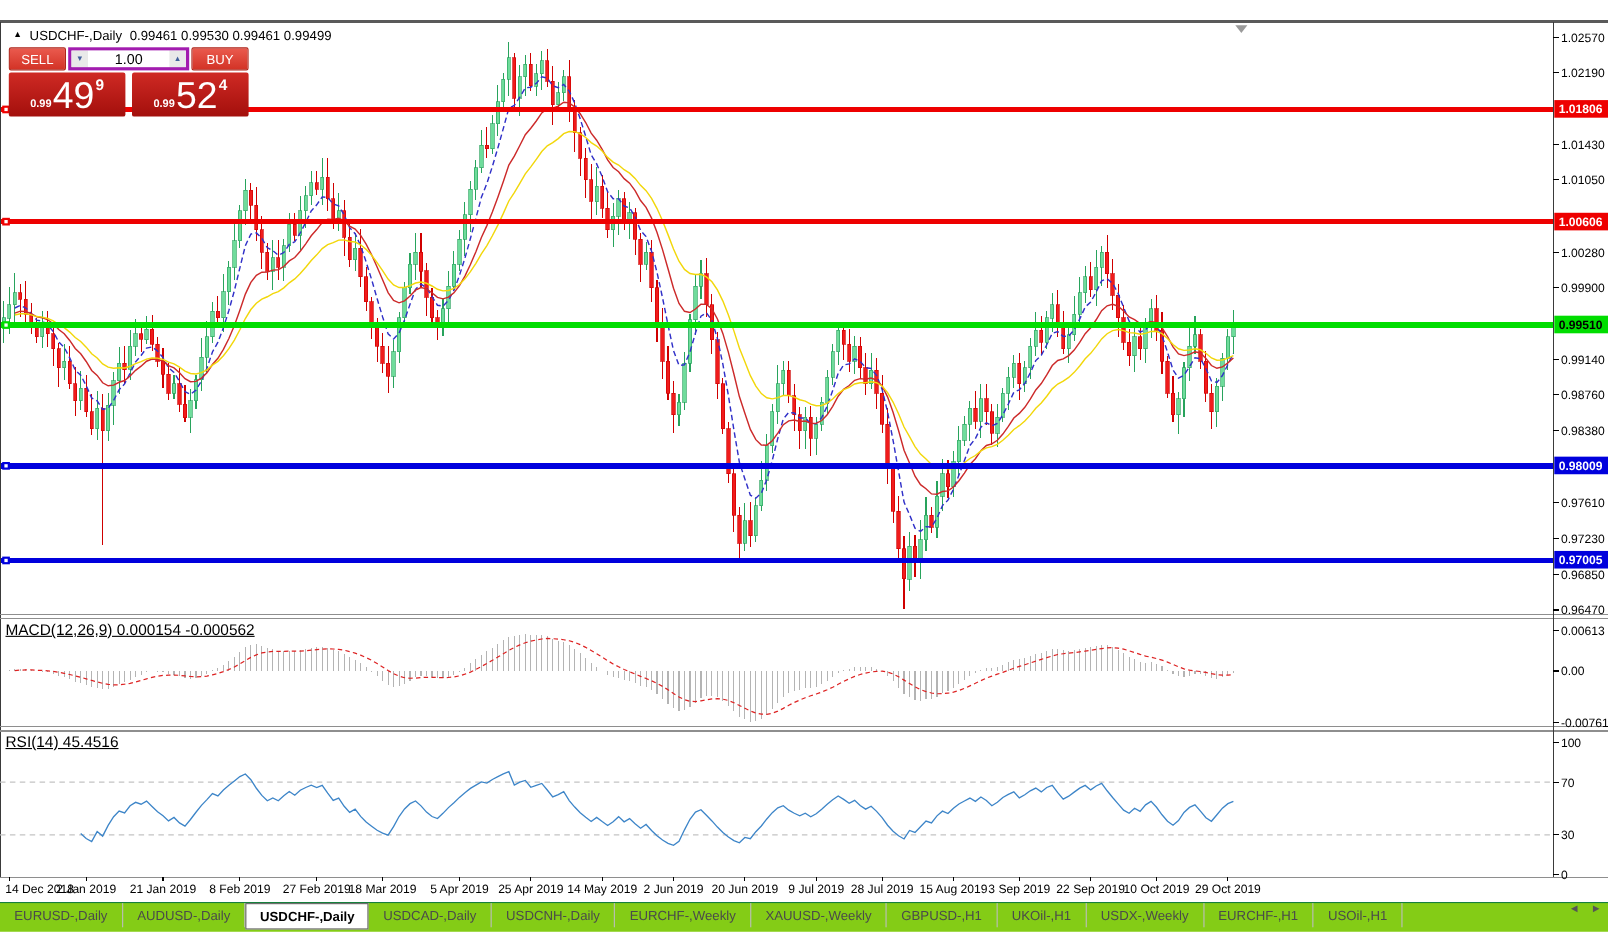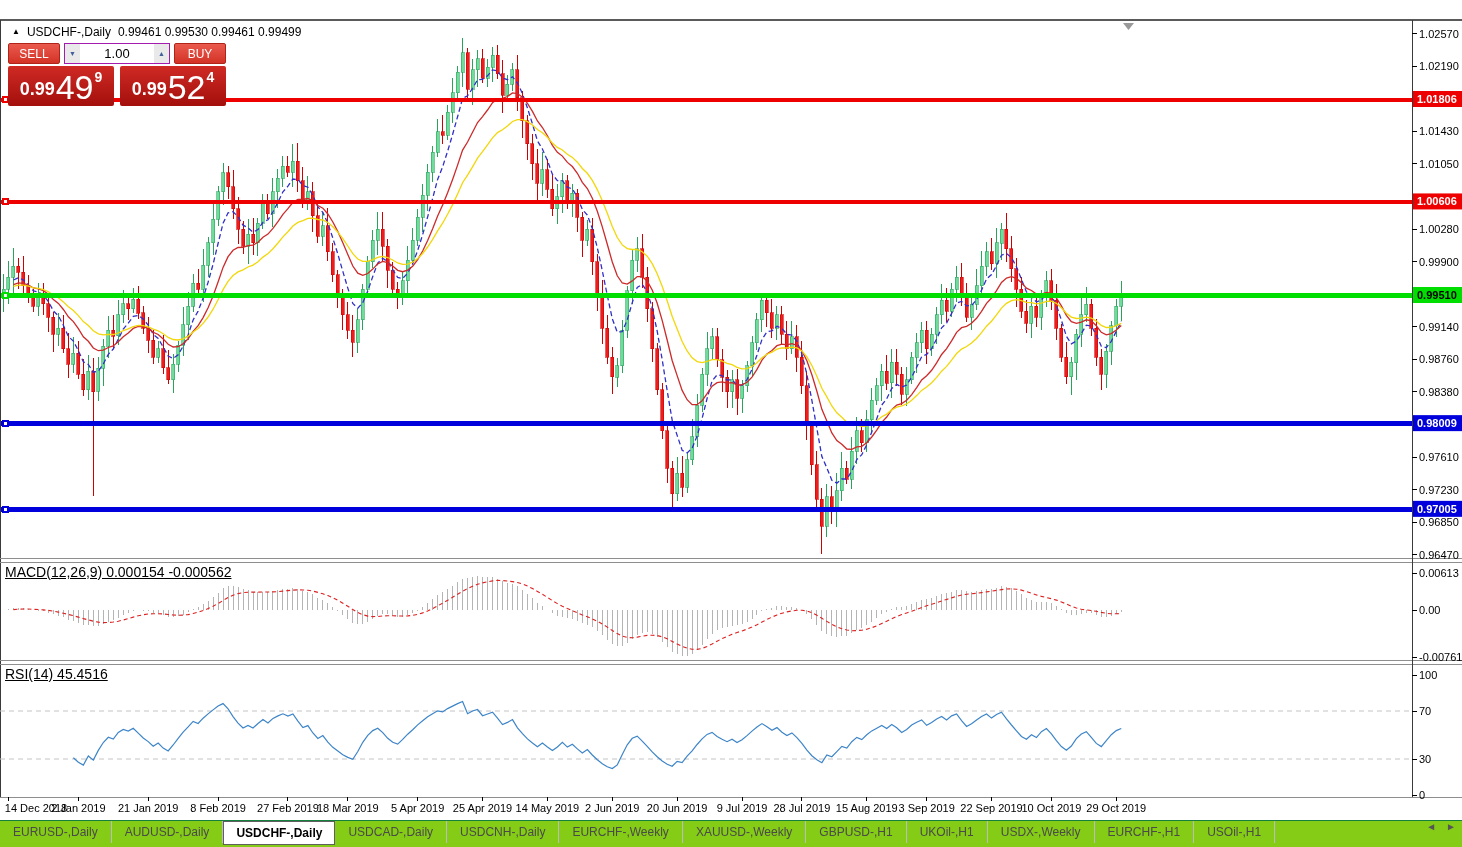--- a/index.html
+++ b/index.html
@@ -14,28 +14,28 @@
   
   #chart-svg{position:absolute;left:0;top:0;z-index:1;font-family:"Liberation Sans",sans-serif;}
   
   #chart-title{position:absolute;left:12px;top:25px;z-index:4;font-size:12px;color:#000;display:flex;align-items:center;gap:7px;}
   #chart-title .tri{font-size:8px;line-height:8px;}
   
   #trade-panel{position:absolute;left:8px;top:43px;width:218px;z-index:4;}
   #trade-row1{display:flex;align-items:stretch;justify-content:space-between;height:21px;}
   .trade-btn{width:50px;background:linear-gradient(#ea5a4e,#d33326);border:1px solid #b02318;border-radius:2px;
              color:#fff;font-size:12px;text-align:center;line-height:20px;cursor:pointer;}
-  #amount-box{display:flex;height:21px;border:1px solid #a21caf;background:#fff;box-sizing:border-box;}
+  #amount-box{display:flex;height:21px;border:3px solid #a21caf;background:#fff;box-sizing:border-box;}
   .spin-btn{width:15px;background:#e9e9e9;border:0;display:flex;align-items:center;justify-content:center;
             font-size:7px;color:#41609c;cursor:pointer;padding:0;}
   #amount-input{width:70px;border:0;outline:none;text-align:center;font-size:13px;font-family:"Liberation Sans",sans-serif;color:#000;}
   #trade-row2{display:flex;justify-content:space-between;margin-top:2px;height:40px;}
   .price-tile{width:106px;background:linear-gradient(#cf2a24,#a30f0c);border-radius:2px;color:#fff;
               display:flex;align-items:flex-end;justify-content:center;cursor:pointer;padding-bottom:2px;box-sizing:border-box;}
-  .price-tile .pfx{font-size:18px;font-weight:bold;margin-bottom:4px;}
+  .price-tile .pfx{font-size:10px;font-weight:bold;margin-bottom:4px;}
   .price-tile .big{font-size:34px;line-height:34px;margin:0 1px;text-align:center;}
   .price-tile .sup{font-size:14px;font-weight:bold;align-self:flex-start;margin-top:3px;}
   
   .pane-label{position:absolute;left:5px;z-index:4;font-size:14px;color:#000;text-decoration:underline;}
   
   #tabbar{position:absolute;left:0;top:820px;width:1462px;height:27px;background:#84cc16;
           border-top:1px solid #15803d;display:flex;align-items:flex-start;z-index:5;font-size:12px;color:#4a4a4a;}
   .tab{padding:4px 13px;border-right:1px solid #bdbdbd;white-space:nowrap;cursor:pointer;}
   .tab.active{background:#ffffff;border:1px solid #5f5f5f;color:#000;font-weight:bold;padding:4px 12px;}
   #tab-arrows{margin-left:auto;margin-right:6px;display:flex;gap:10px;color:#555;font-size:10px;}

